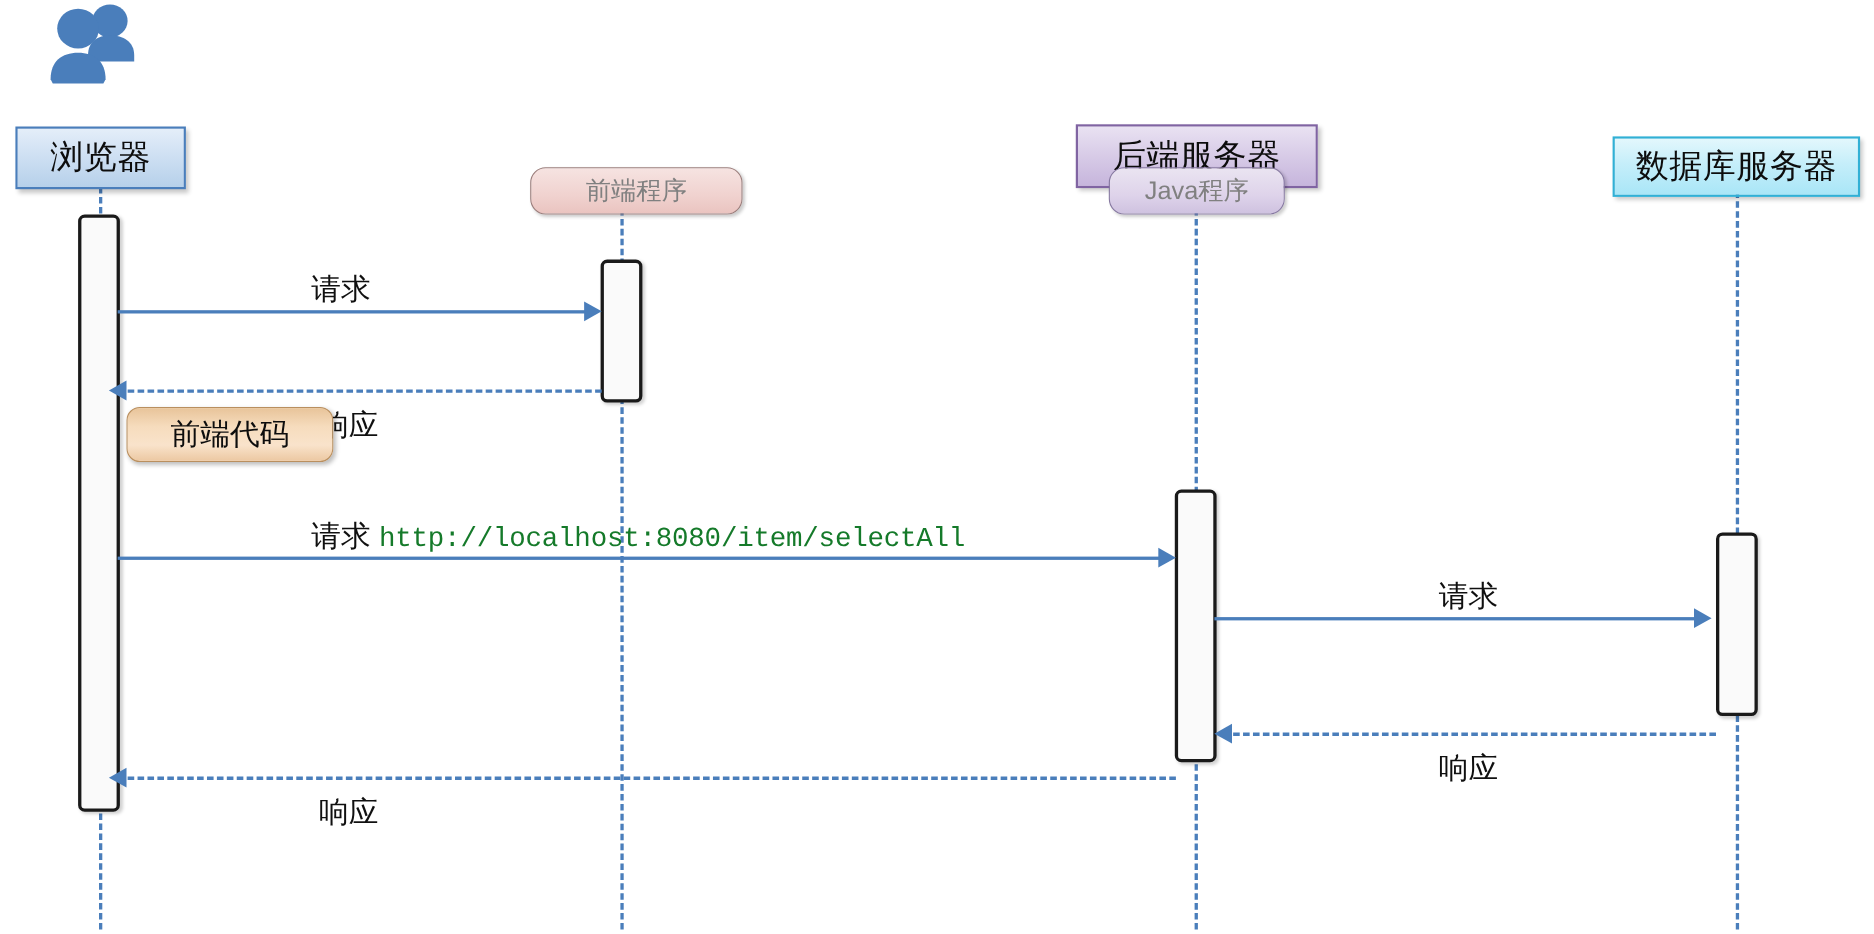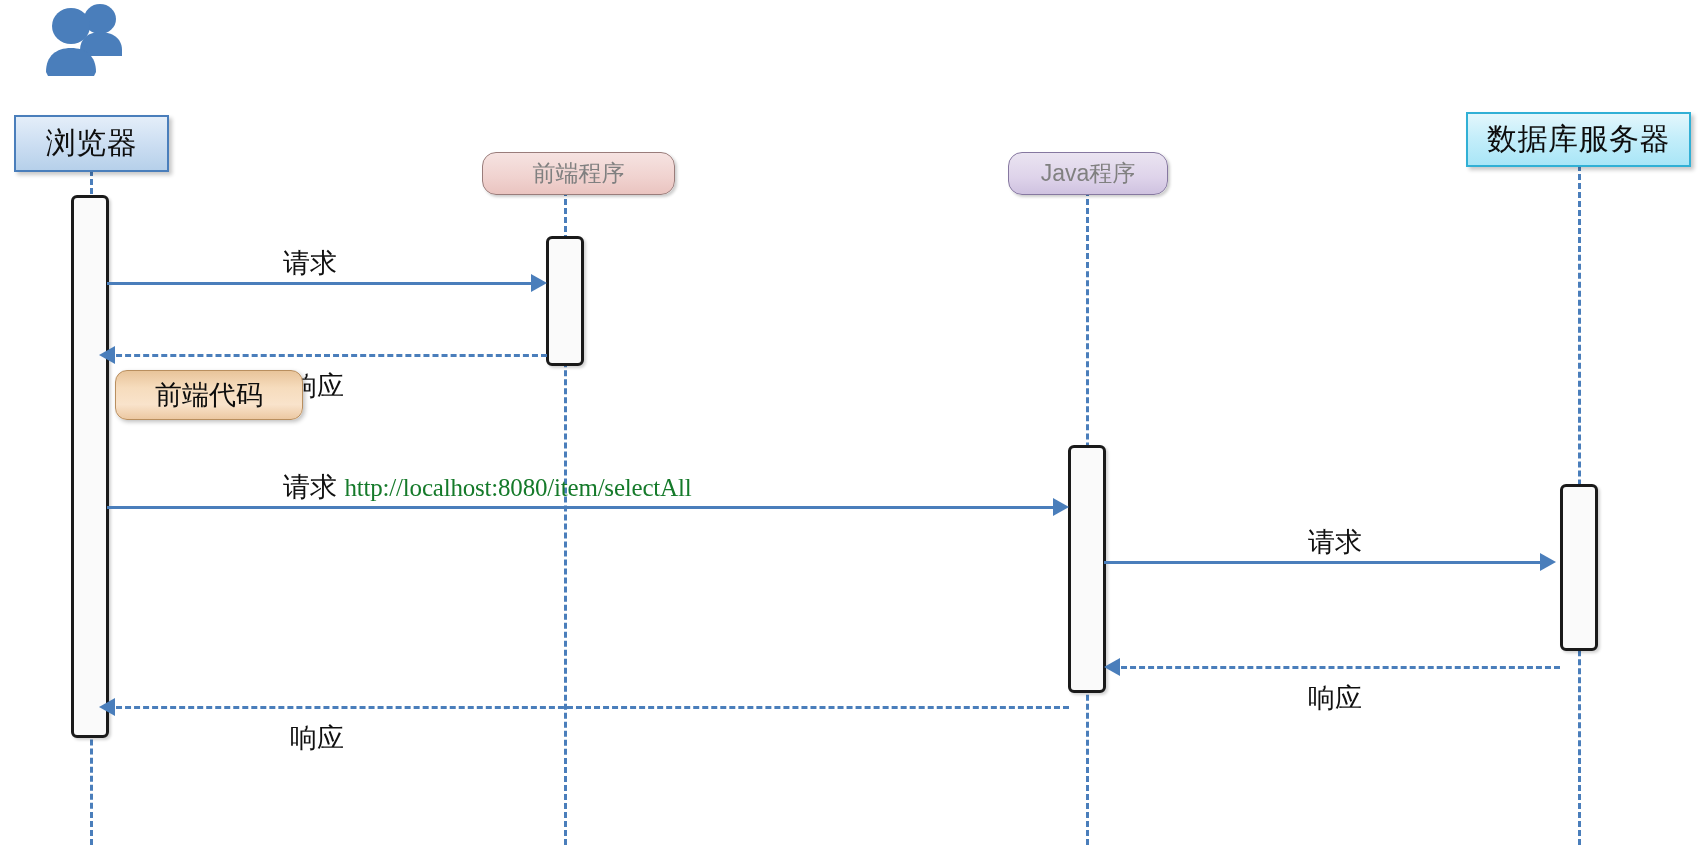--- a/index.html
+++ b/index.html
@@ -34,20 +34,21 @@
     background:linear-gradient(180deg,#f7cfcd 0%,#f3b4b0 45%,#ee9b97 100%);
     border:2px solid #c0504d;
   }
   .phead.purple{
     background:linear-gradient(180deg,#e9e2f2 0%,#d9cde8 45%,#c6b5dc 100%);
     border:2px solid #8064a2;
   }
   .phead.cyan{
     background:linear-gradient(180deg,#e3f7fc 0%,#c5eefa 45%,#a9e6f7 100%);
     border:2px solid #31b0d5;
+    margin-top:12px;
   }
 
   
   .subbox{
     position:absolute;box-sizing:border-box;border-radius:14px;
     display:flex;align-items:center;justify-content:center;
     font-size:23px;color:#808080;white-space:nowrap;
     box-shadow:2px 2px 3px rgba(0,0,0,.20);
   }
   .subbox.pink{
@@ -75,21 +76,21 @@
     border-left:16px solid #4a7ebb;
   }
   .arrow-head.left{
     border-top:9px solid transparent;border-bottom:9px solid transparent;
     border-right:16px solid #4a7ebb;
   }
   .msg-label{
     position:absolute;font-size:27px;color:#101010;white-space:nowrap;
   }
   .msg-url{
-    font-family:Liberation Serif, serif;
+    font-family:Liberation Mono, monospace;
     font-size:25px;color:#157a2a;letter-spacing:-.2px;
   }
 
   
   .note{
     position:absolute;box-sizing:border-box;border-radius:12px;
     display:flex;align-items:center;justify-content:center;
     font-size:27px;color:#0d0d0d;white-space:nowrap;
     box-shadow:2px 2px 4px rgba(0,0,0,.25);
   }
@@ -119,20 +120,23 @@
   <div class="lifeline" style="left:90px;  top:170px; height:675px;"></div>
   <div class="lifeline" style="left:564px; top:190px; height:655px;"></div>
   <div class="lifeline" style="left:1086px;top:190px; height:655px;"></div>
   <div class="lifeline" style="left:1578px;top:165px; height:680px;"></div>
 
   <div class="phead blue" style="left:14px;  top:115px; width:155px; height:57px;">
     <span>浏览器</span>
   </div>
 
 
+  <div class="phead purple" style="left:978px; top:113px; width:220px; height:58px;">
+    <span>后端服务器</span>
+  </div>
 
   <div class="phead cyan" style="left:1466px;top:112px; width:225px; height:55px;">
     <span>数据库服务器</span>
   </div>
 
   <div class="subbox pink" style="left:482px; top:152px; width:193px; height:43px;">
     <span>前端程序</span>
   </div>
 
   <div class="subbox lav" style="left:1008px;top:152px; width:160px; height:43px;">

